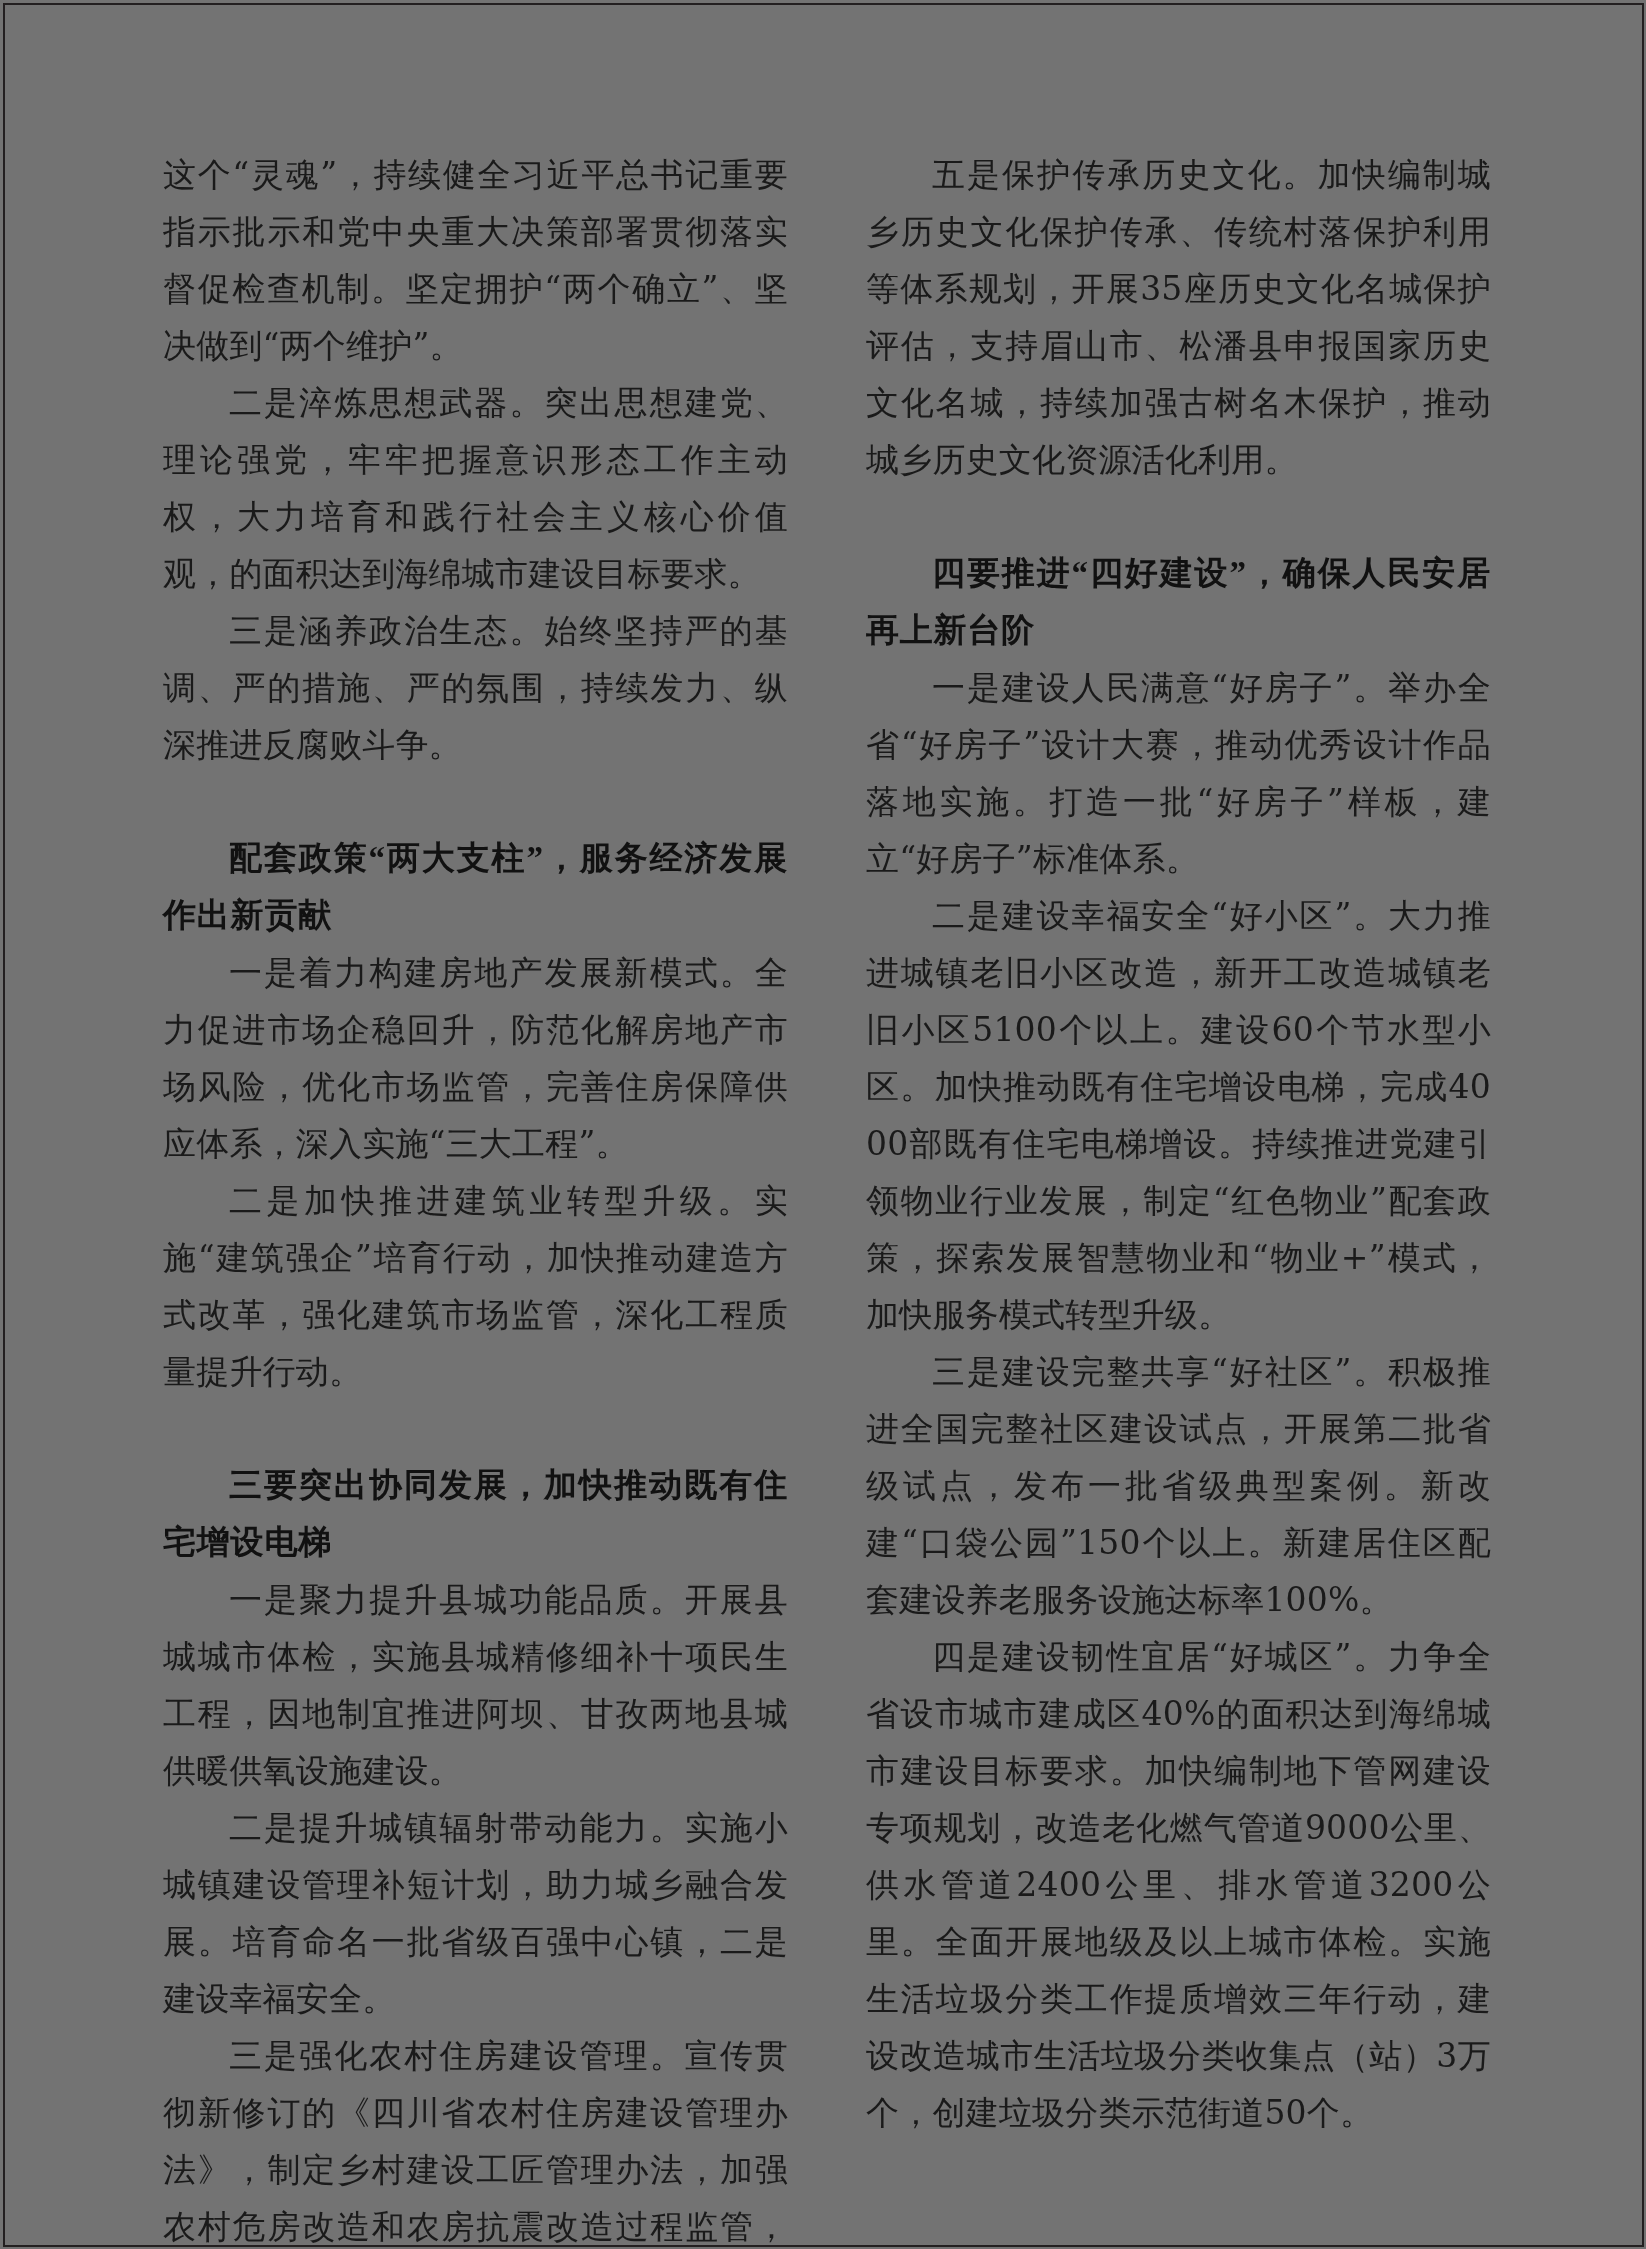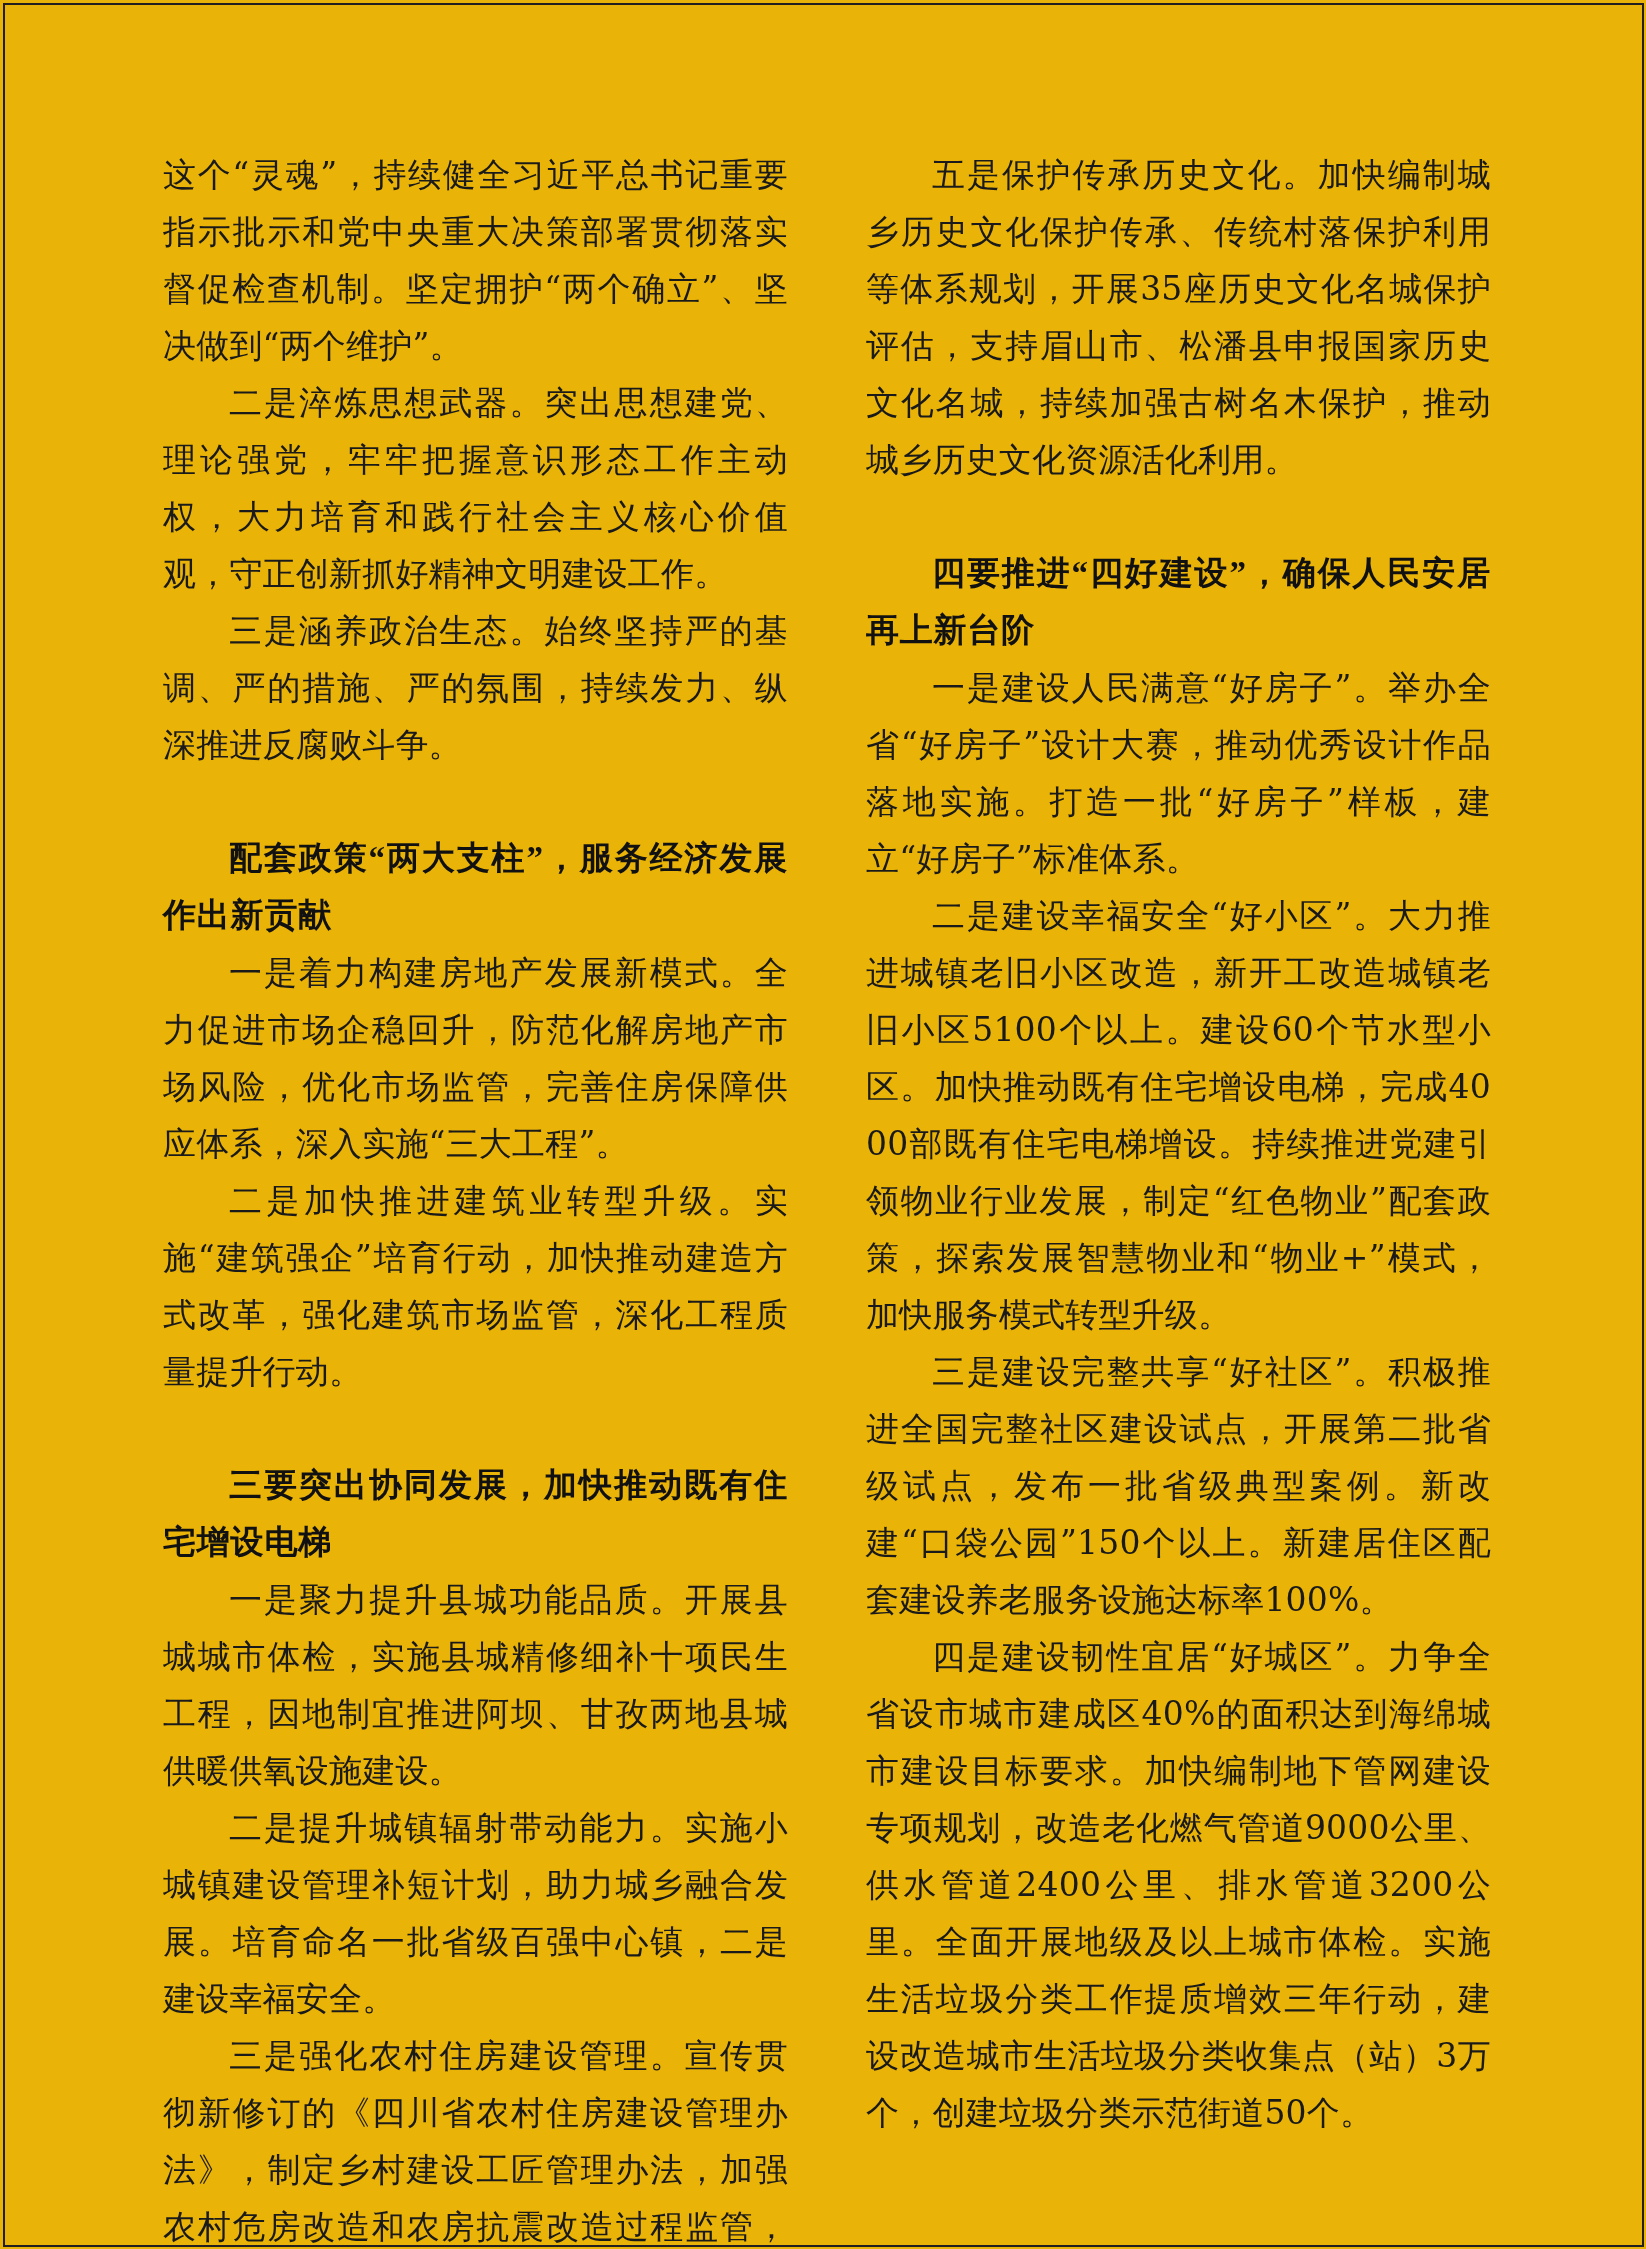--- a/index.html
+++ b/index.html
@@ -7,21 +7,21 @@
     padding: 0;
     background: #ffffff;
   }
   body {
     font-family: "DejaVu Serif", "Liberation Serif", serif;
   }
   .page {
     position: relative;
     width: 1647px;
     height: 2250px;
-    background: #eab308;
+    background: #737373;
     box-sizing: border-box;
     overflow: hidden;
   }
   
   .page-frame {
     position: absolute;
     left: 3.1px;
     top: 3.1px;
     right: 3.1px;
     bottom: 3.1px;
@@ -68,21 +68,21 @@
 </style>
 </head>
 <body>
 
 <div class="page">
   <div class="page-frame"></div>
 
   <div class="content">
     <div class="column" id="left-column">
         <p class="noindent">这个“灵魂”，持续健全习近平总书记重要指示批示和党中央重大决策部署贯彻落实督促检查机制。坚定拥护“两个确立”、坚决做到“两个维护”。</p>
-        <p>二是淬炼思想武器。突出思想建党、理论强党，牢牢把握意识形态工作主动权，大力培育和践行社会主义核心价值观，守正创新抓好精神文明建设工作。</p>
+        <p>二是淬炼思想武器。突出思想建党、理论强党，牢牢把握意识形态工作主动权，大力培育和践行社会主义核心价值观，的面积达到海绵城市建设目标要求。</p>
         <p>三是涵养政治生态。始终坚持严的基调、严的措施、严的氛围，持续发力、纵深推进反腐败斗争。</p>
         <div class="gap-lg"></div>
         <p class="heading">配套政策“两大支柱”，服务经济发展作出新贡献</p>
         <p>一是着力构建房地产发展新模式。全力促进市场企稳回升，防范化解房地产市场风险，优化市场监管，完善住房保障供应体系，深入实施“三大工程”。</p>
         <p>二是加快推进建筑业转型升级。实施“建筑强企”培育行动，加快推动建造方式改革，强化建筑市场监管，深化工程质量提升行动。</p>
         <div class="gap-lg"></div>
         <p class="heading">三要突出协同发展，加快推动既有住宅增设电梯</p>
         <p>一是聚力提升县城功能品质。开展县城城市体检，实施县城精修细补十项民生工程，因地制宜推进阿坝、甘孜两地县城供暖供氧设施建设。</p>
         <p>二是提升城镇辐射带动能力。实施小城镇建设管理补短计划，助力城乡融合发展。培育命名一批省级百强中心镇，二是建设幸福安全。</p>
         <p>三是强化农村住房建设管理。宣传贯彻新修订的《四川省农村住房建设管理办法》，制定乡村建设工匠管理办法，加强农村危房改造和农房抗震改造过程监管，支持各地“数字农房”建设，加强农房建设管理部门统筹协调。</p>

